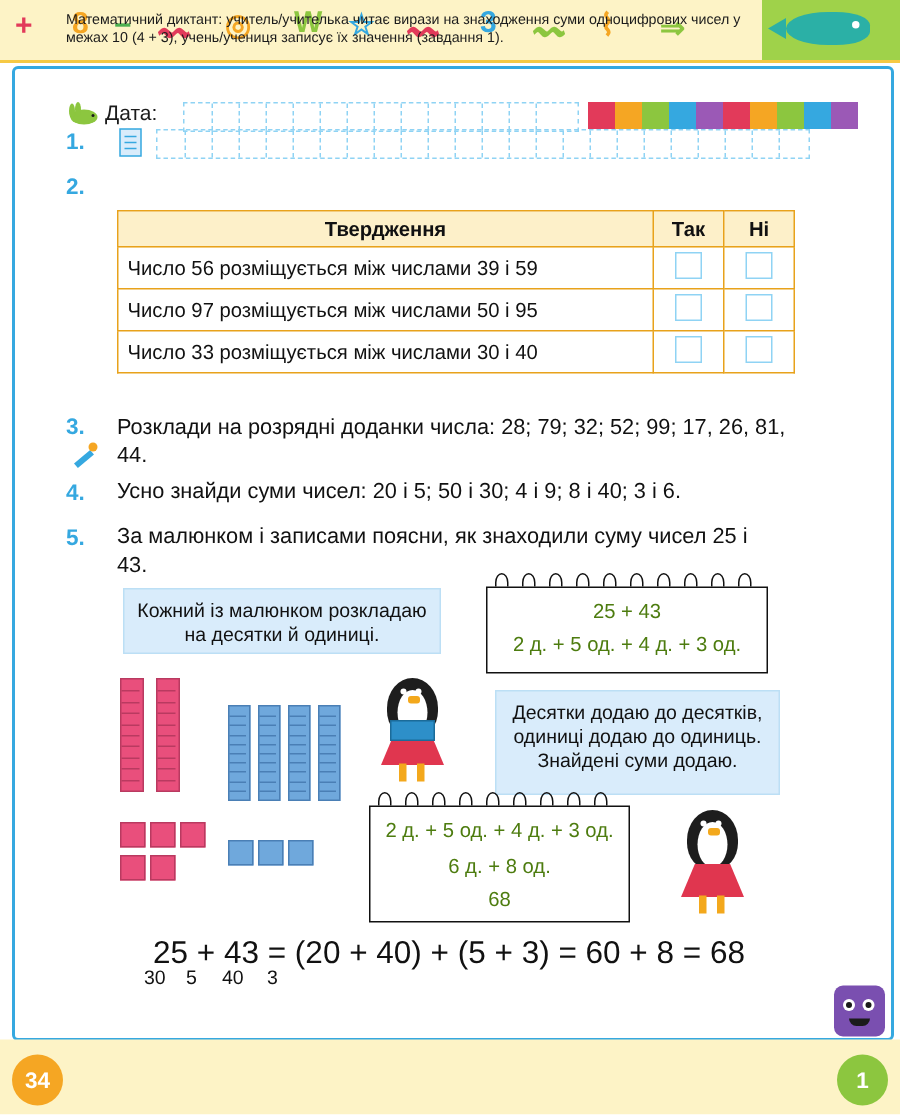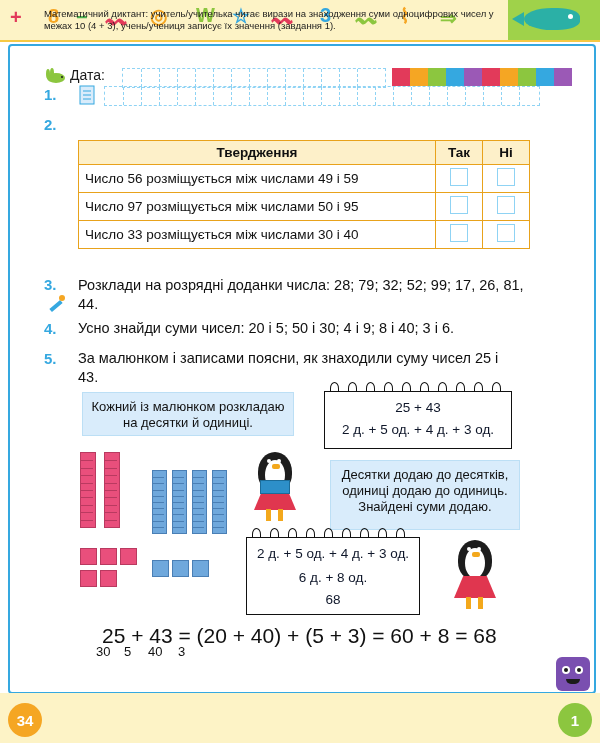--- a/index.html
+++ b/index.html
@@ -53,21 +53,21 @@
   
   .body-text{position:absolute;font-size:14.5px;color:#111;line-height:19px;}
   .pen-icon{position:absolute;left:46px;top:292px;width:22px;height:22px;}
 
   
   .note{position:absolute;background:#d9ecfb;border:1px solid #bcdff5;text-align:center;font-size:13px;color:#111;line-height:16px;padding:6px 8px;box-sizing:border-box;}
 
   .notebook{position:absolute;border:1.5px solid #111;background:#fff;}
   .rings{position:absolute;height:14px;}
   .rings i{position:absolute;top:0;width:7px;height:14px;border:1.5px solid #111;border-radius:50%/40%;}
-  .nb-line{position:absolute;font-size:13.5px;color:#0f172a;text-align:center;width:100%;}
+  .nb-line{position:absolute;font-size:13.5px;color:#4d7c0f;text-align:center;width:100%;}
 
   
   .rod{position:absolute;width:14px;height:74px;background:#e94f7c;border:1px solid #b93a60;}
   .rod i{position:absolute;left:0;width:12px;height:7.4px;border-bottom:1px solid #b93a60;}
   .brod{position:absolute;width:13px;height:62px;background:#6fa8dc;border:1px solid #4a7fb5;}
   .brod i{position:absolute;left:0;width:11px;height:6.2px;border-bottom:1px solid #4a7fb5;}
   .cube-r{position:absolute;width:15px;height:15px;background:#e94f7c;border:1px solid #b93a60;}
   .cube-b{position:absolute;width:15px;height:15px;background:#6fa8dc;border:1px solid #4a7fb5;}
 
   
@@ -198,21 +198,21 @@
   <span class="tasknum" style="left:44px;top:116px;">2.</span>
 
   <table class="tverd">
     <tbody>
         <tr>
       <th>Твердження</th>
       <th>Так</th>
       <th>Ні</th>
     </tr>
     <tr>
-      <td class="stmt">Число 56 розміщується між числами 49 і 59</td>
+      <td class="stmt">Число 56 розміщується між числами 39 і 59</td>
       <td class="cell"><span class="tickbox"></span></td>
       <td class="cell"><span class="tickbox"></span></td>
     </tr>
     <tr>
       <td class="stmt">Число 97 розміщується між числами 50 і 95</td>
       <td class="cell"><span class="tickbox"></span></td>
       <td class="cell"><span class="tickbox"></span></td>
     </tr>
     <tr>
       <td class="stmt">Число 33 розміщується між числами 30 і 40</td>

